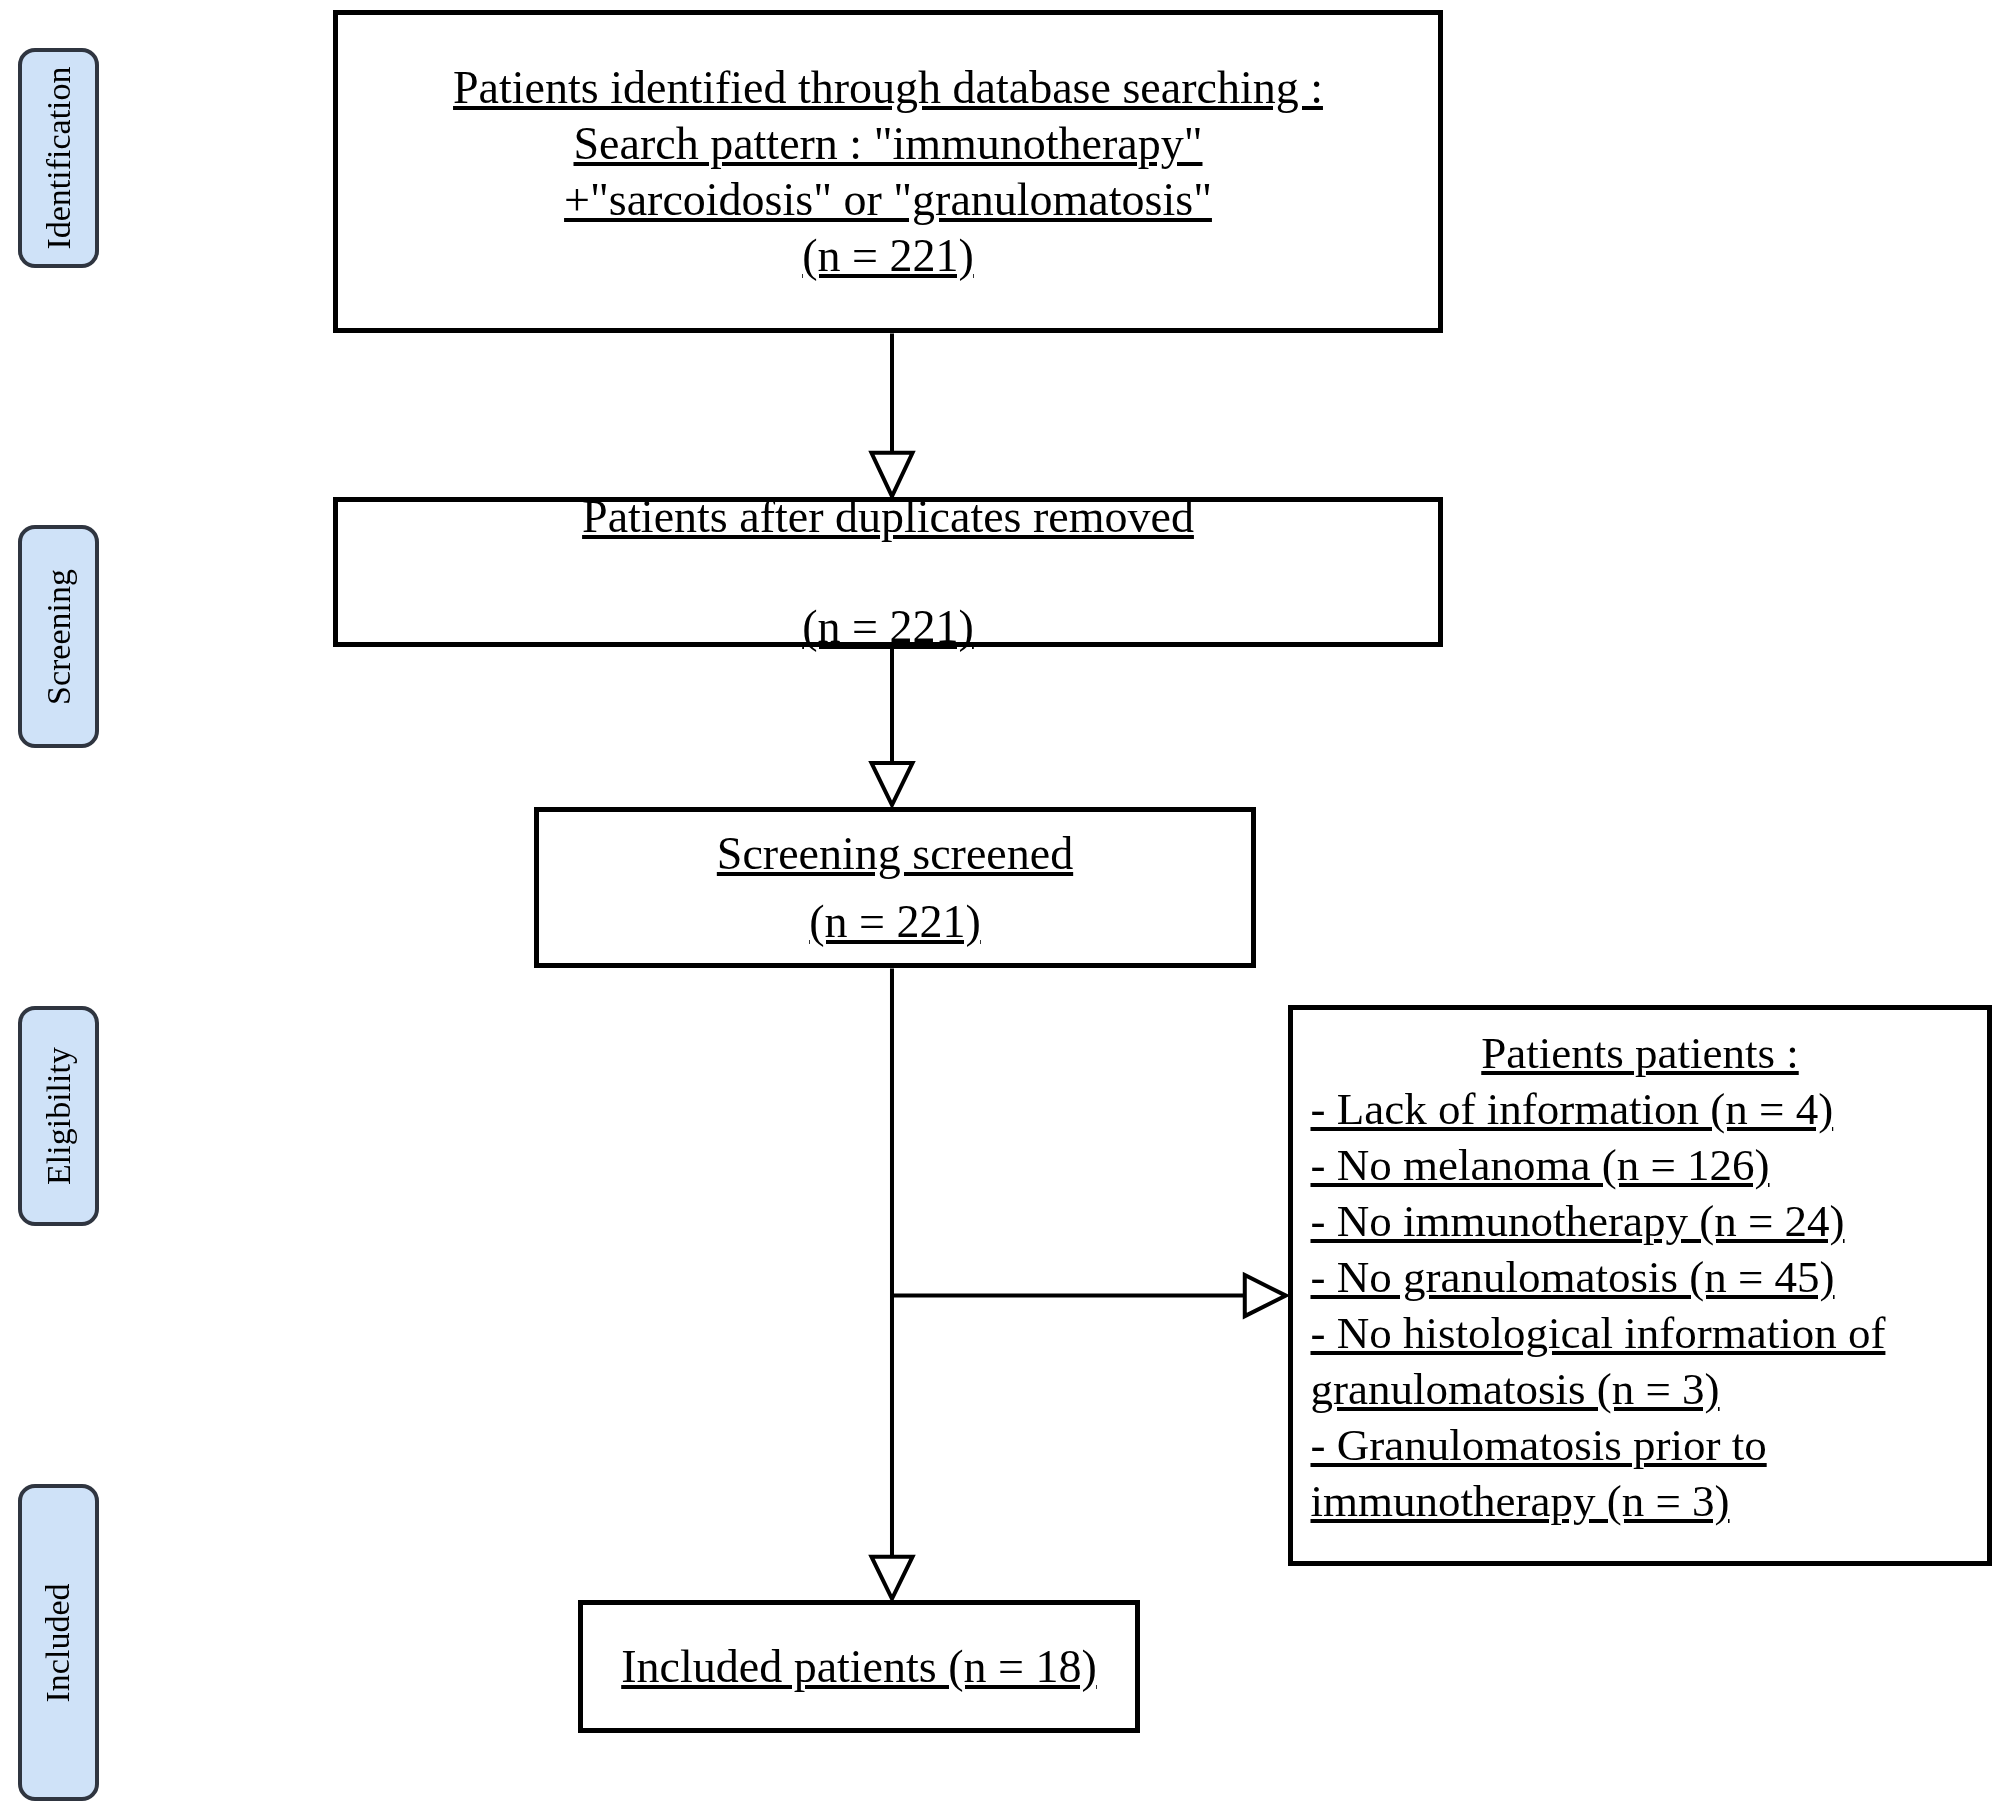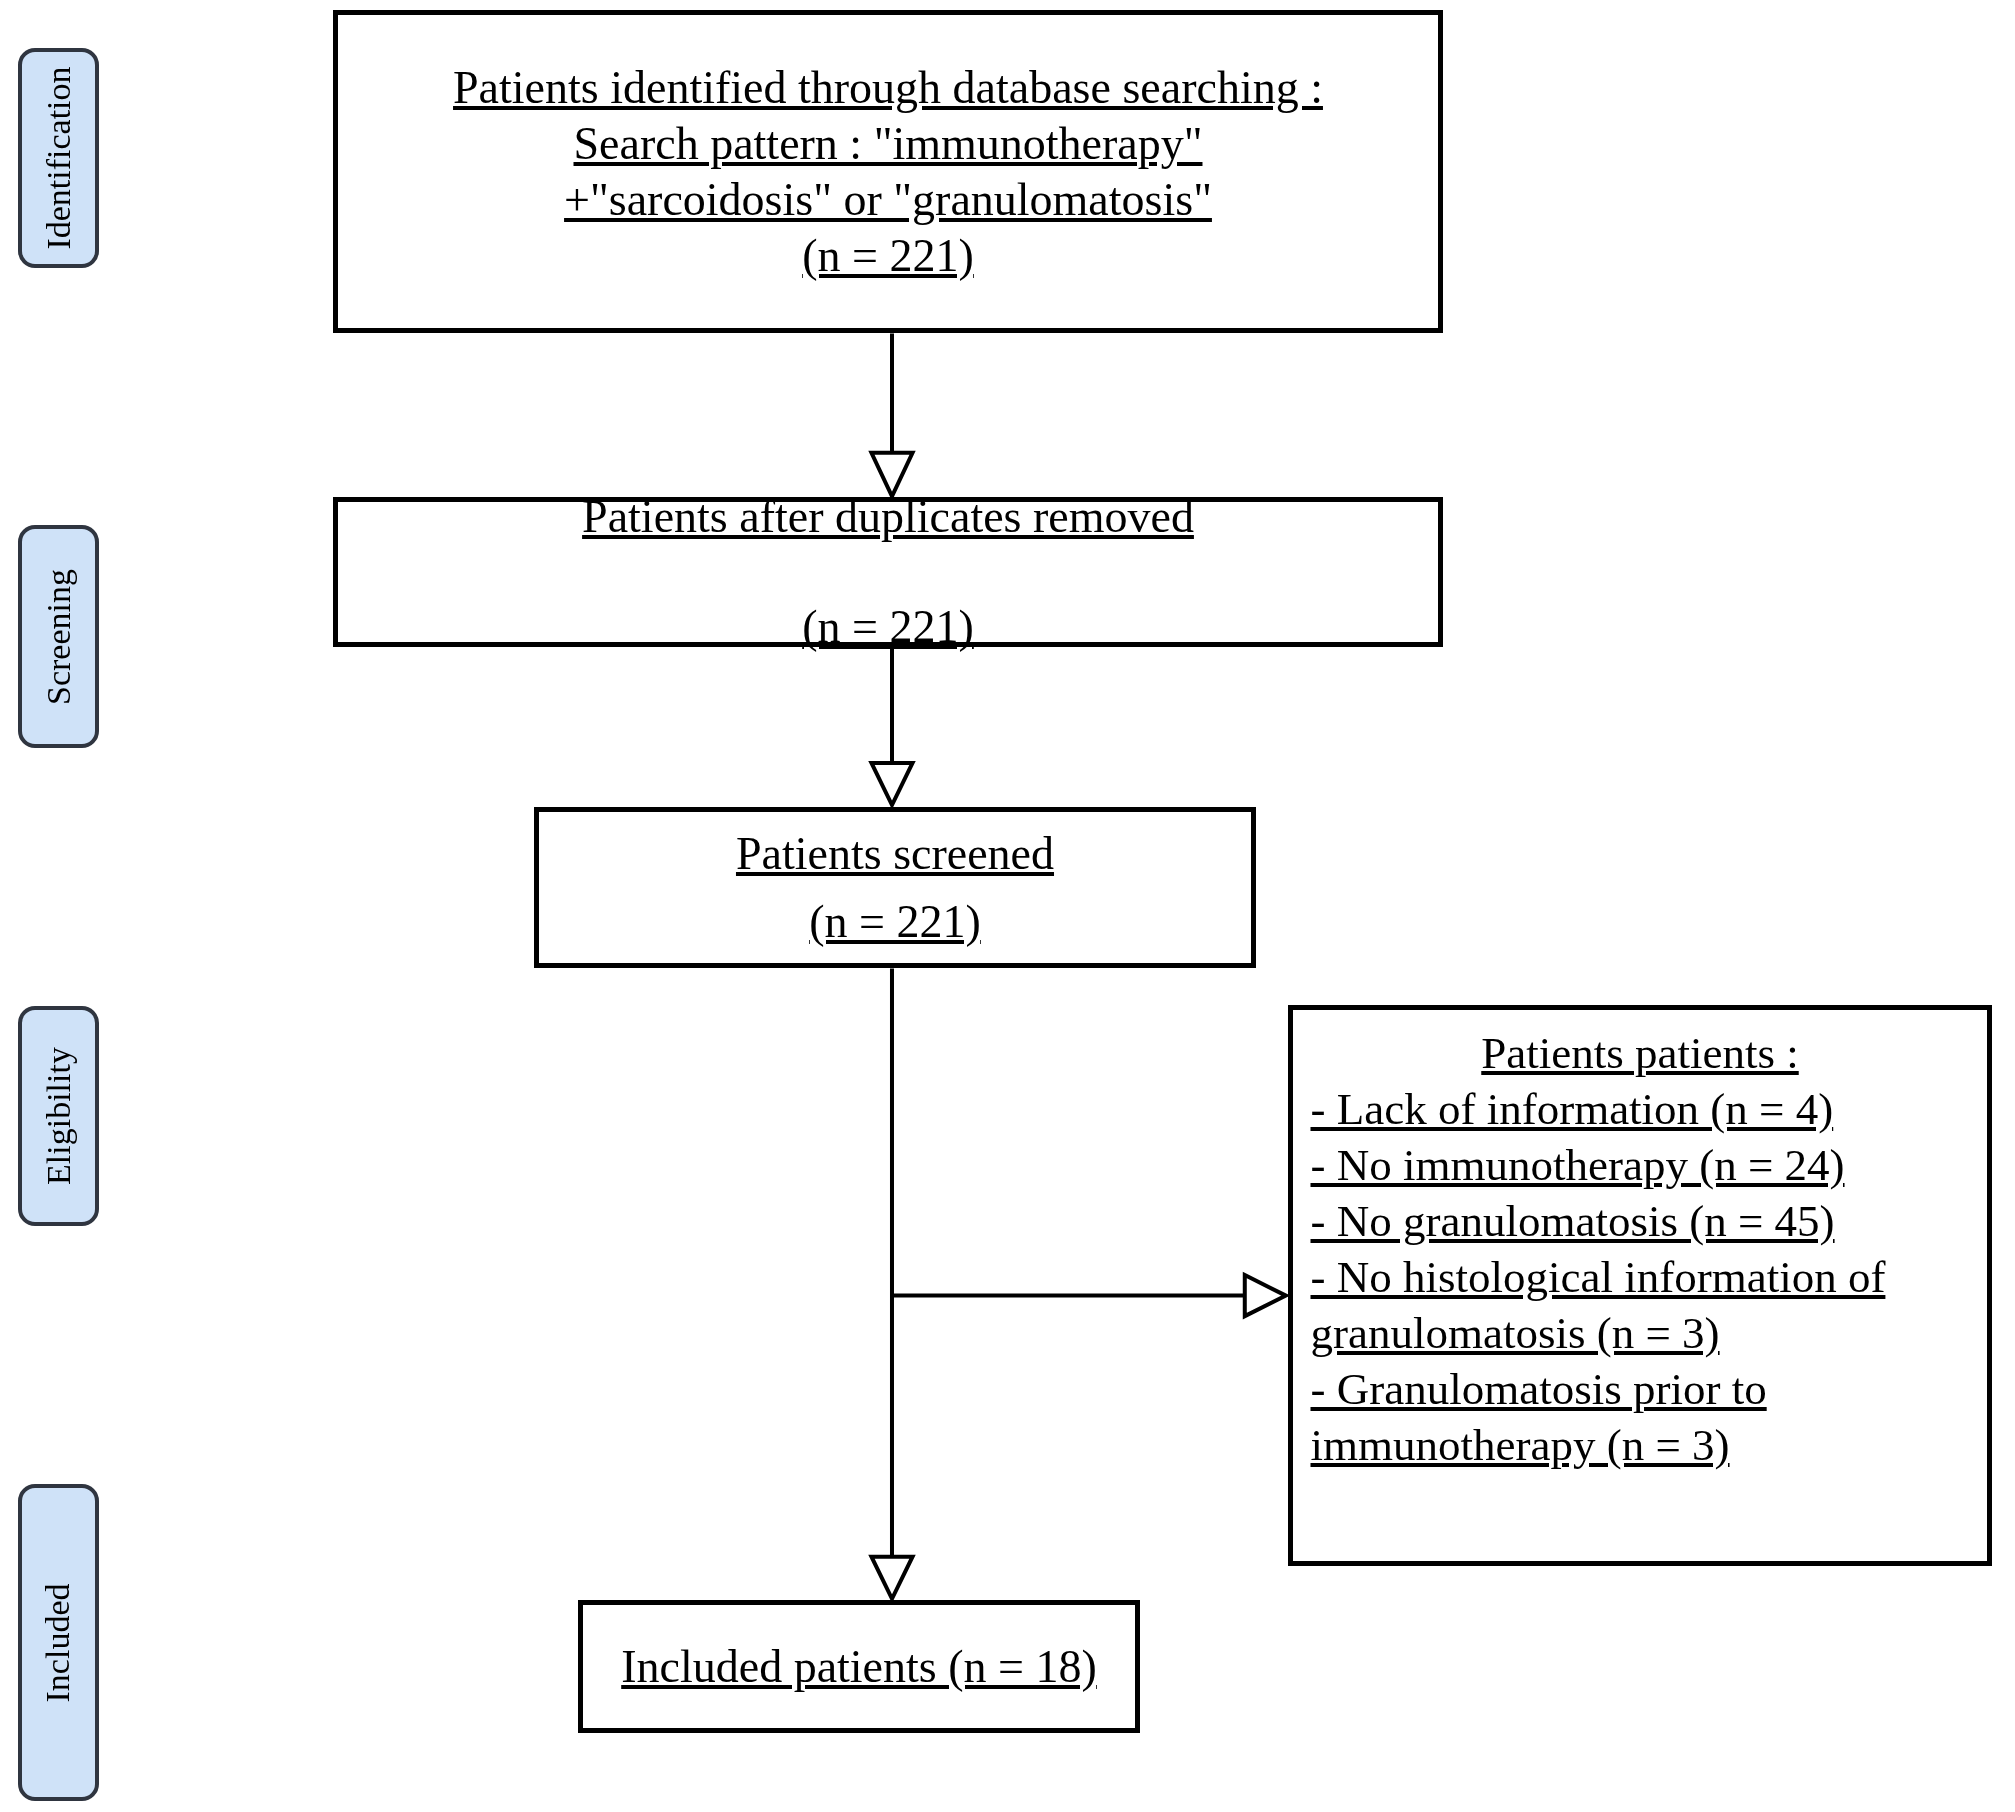--- a/index.html
+++ b/index.html
@@ -111,27 +111,28 @@
     <div class="box-line">+"sarcoidosis" or "granulomatosis"</div>
     <div class="box-line">(n = 221)</div>
   </div>
 
   <div class="flow-box" id="box-duplicates">
     <div class="box-line">Patients after duplicates removed</div>
     <div class="box-line">(n = 221)</div>
   </div>
 
   <div class="flow-box" id="box-screened">
-    <div class="box-line">Patients screened</div>
+    <div class="box-line">Screening screened</div>
     <div class="box-line">(n = 221)</div>
   </div>
 
   <div class="flow-box" id="box-excluded">
     <div class="ex-title">Patients patients :</div>
     <div class="ex-line">- Lack of information (n = 4)</div>
+    <div class="ex-line">- No melanoma (n = 126)</div>
     <div class="ex-line">- No immunotherapy (n = 24)</div>
     <div class="ex-line">- No granulomatosis (n = 45)</div>
     <div class="ex-line">- No histological information of</div>
     <div class="ex-line">granulomatosis (n = 3)</div>
     <div class="ex-line">- Granulomatosis prior to</div>
     <div class="ex-line">immunotherapy (n = 3)</div>
   </div>
 
   <div class="flow-box" id="box-included">
     <div class="box-line">Included patients (n = 18)</div>

